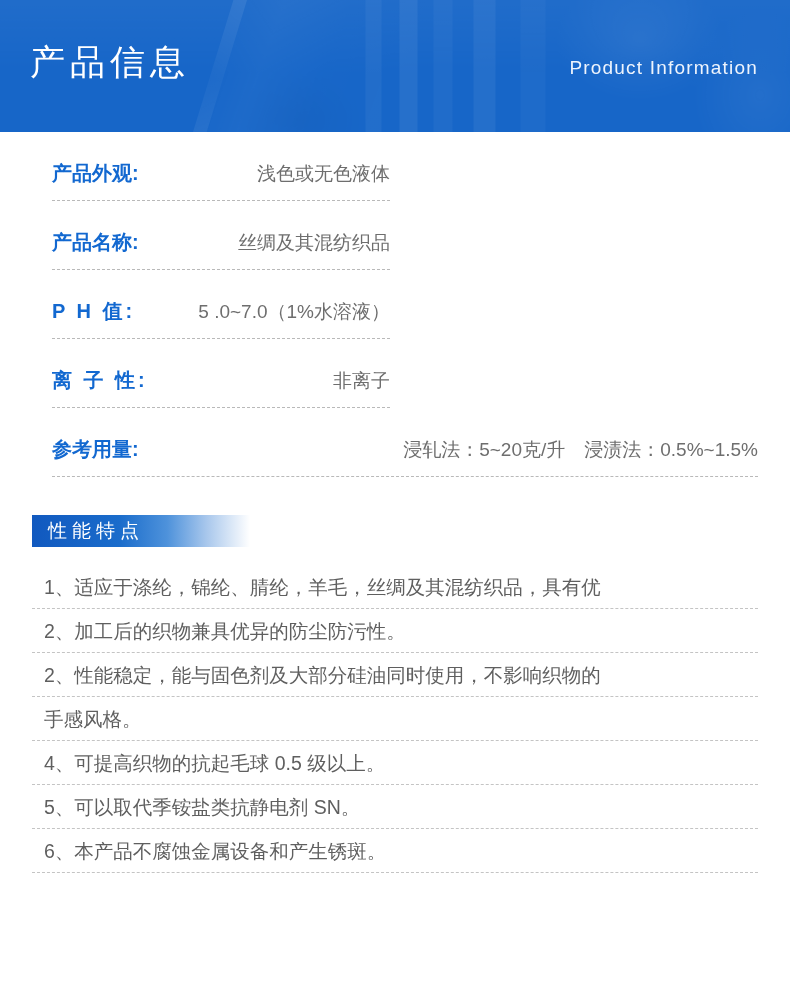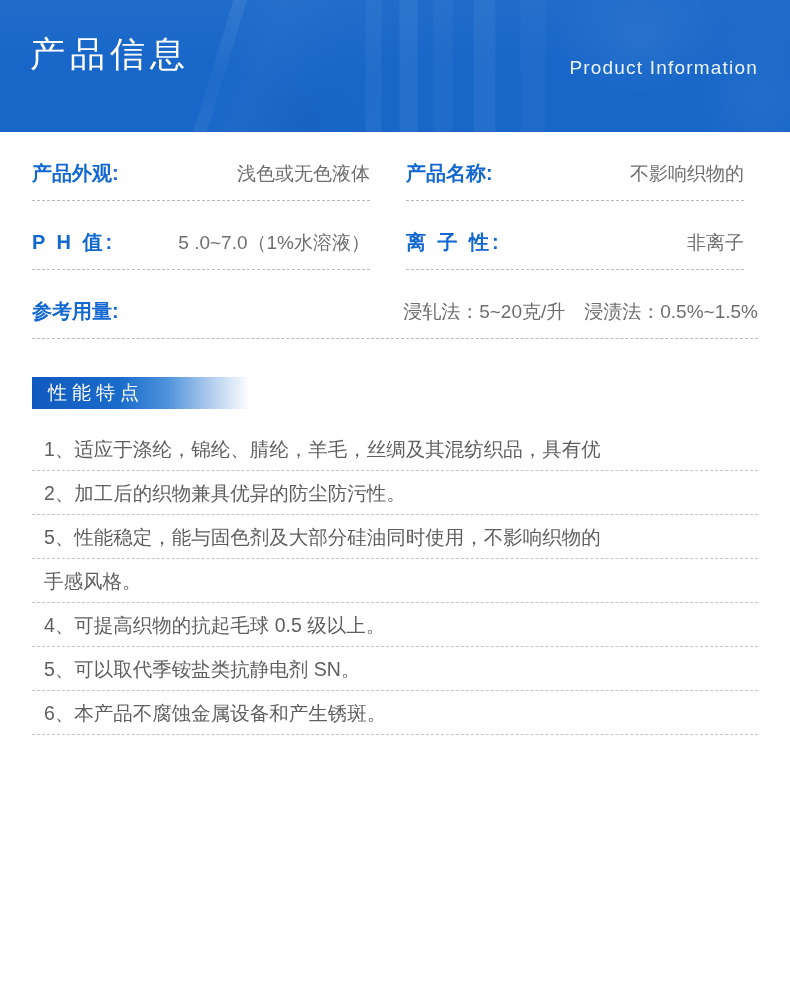--- a/index.html
+++ b/index.html
@@ -59,21 +59,21 @@
     content: "";
     position: absolute;
     left: 212px; top: -24px; width: 13px; height: 190px;
     transform: rotate(17deg);
     background: linear-gradient(180deg, rgba(255,255,255,0.34), rgba(255,255,255,0.10) 55%, rgba(255,255,255,0.26));
     border-radius: 6px;
   }
   .banner-title {
     position: absolute;
     left: 30px;
-    top: 36px;
+    top: 44px;
     color: #ffffff;
     font-size: 35px;
     font-weight: 300;
     letter-spacing: 5px;
     line-height: 1;
     white-space: nowrap;
   }
   .banner-subtitle {
     position: absolute;
     right: 32px;
@@ -100,20 +100,21 @@
   }
   .spec-row {
     width: 338px;
     box-sizing: border-box;
     display: flex;
     align-items: baseline;
     justify-content: space-between;
     padding-bottom: 13px;
     margin-bottom: 28px;
     border-bottom: 1px dashed #b9b9b9;
+    margin-left: 20px;
   }
   .spec-row.full {
     width: 100%;
     margin-bottom: 22px;
   }
   .spec-label {
     color: #1268d0;
     font-size: 20px;
     font-weight: bold;
     white-space: nowrap;
@@ -179,21 +180,21 @@
 <div class="specs">
   <div class="spec-grid">
 
     <div class="spec-row">
       <span class="spec-label">产品外观:</span>
       <span class="spec-value">浅色或无色液体</span>
     </div>
 
     <div class="spec-row">
       <span class="spec-label">产品名称:</span>
-      <span class="spec-value">不影响织物的</span>
+      <span class="spec-value">丝绸及其混纺织品</span>
     </div>
 
     <div class="spec-row">
       <span class="spec-label spaced">P H 值:</span>
       <span class="spec-value">5 .0~7.0（1%水溶液）</span>
     </div>
 
     <div class="spec-row">
       <span class="spec-label spaced">离 子 性:</span>
       <span class="spec-value">非离子</span>
@@ -207,18 +208,18 @@
   </div>
 </div>
 
 <div class="section-head">
   <span class="section-head-text">性能特点</span>
 </div>
 
 <div class="features">
   <div class="feature-line">1、适应于涤纶，锦纶、腈纶，羊毛，丝绸及其混纺织品，具有优</div>
   <div class="feature-line">2、加工后的织物兼具优异的防尘防污性。</div>
-  <div class="feature-line">5、性能稳定，能与固色剂及大部分硅油同时使用，不影响织物的</div>
+  <div class="feature-line">2、性能稳定，能与固色剂及大部分硅油同时使用，不影响织物的</div>
   <div class="feature-line cont">手感风格。</div>
   <div class="feature-line">4、可提高织物的抗起毛球 0.5 级以上。</div>
   <div class="feature-line">5、可以取代季铵盐类抗静电剂 SN。</div>
   <div class="feature-line">6、本产品不腐蚀金属设备和产生锈斑。</div>
 </div>
 
 </body></html>

